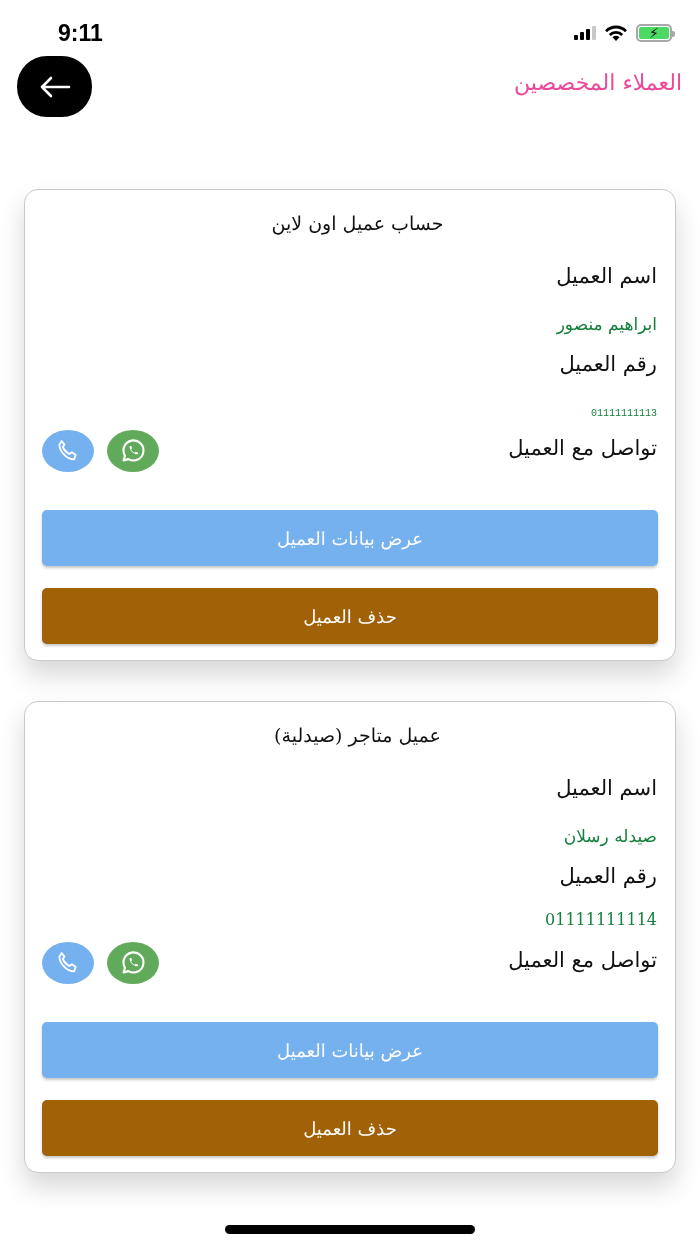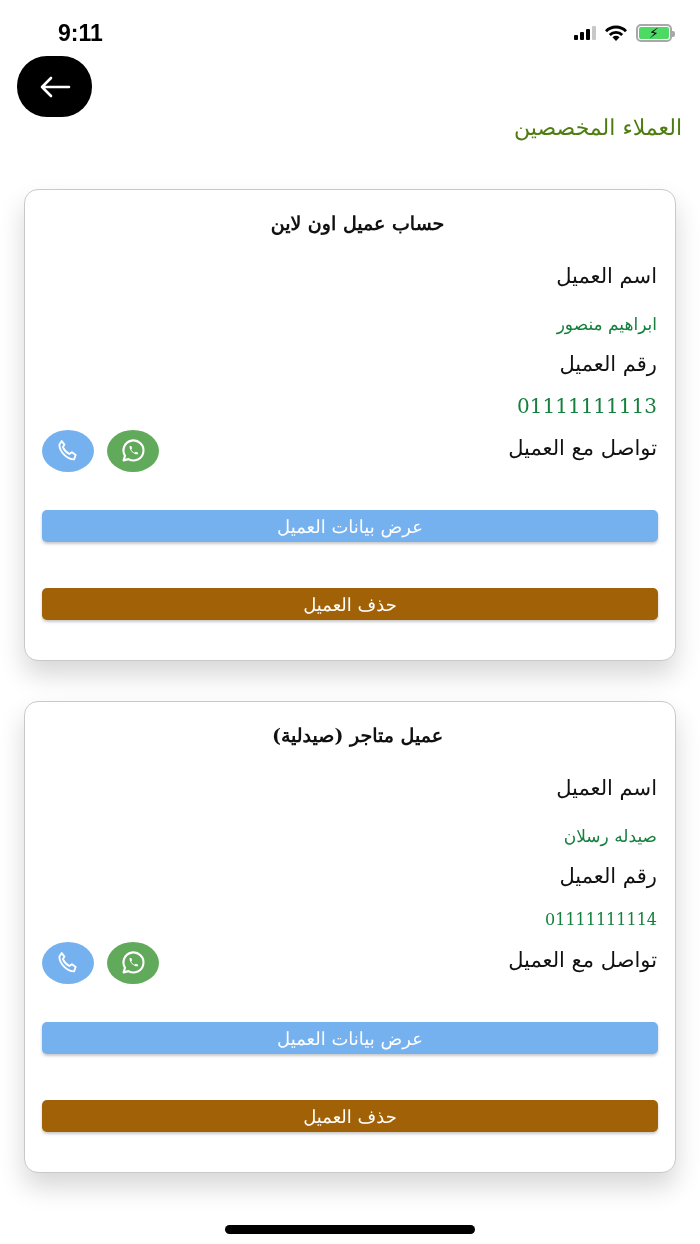--- a/index.html
+++ b/index.html
@@ -36,56 +36,56 @@
 
   .header { position: absolute; top: 56px; left: 0; width: 700px; height: 62px; }
   .back-button {
     position: absolute; left: 17px; top: 0; width: 75px; height: 61px;
     background: #000; border-radius: 30px;
     display: flex; align-items: center; justify-content: center;
     cursor: pointer;
   }
   .page-title {
     position: absolute; right: 18px; top: 14px;
-    font-size: 22px; color: #4d7c0f; direction: rtl; margin-top: 45px;
+    font-size: 22px; color: #ec4899; direction: rtl;
   }
 
   .list { position: absolute; top: 189px; left: 24px; width: 652px; }
   .card {
     background: #fff;
     border: 1px solid #c9c9c9;
     border-radius: 14px;
     box-shadow: 0 14px 26px rgba(0,0,0,0.16);
     height: 472px;
     position: relative;
     margin-bottom: 40px;
     direction: rtl;
   }
   .card-title {
     position: absolute; top: 22px; left: 0; right: 0; text-align: center;
-    font-size: 19px; font-weight: bold; color: #111; margin-left: 15px;
+    font-size: 19px; font-weight: normal; color: #111; margin-left: 15px;
   }
   .field-label {
     position: absolute; right: 18px; font-size: 21px; font-weight: normal; color: #111;
   }
   .field-value {
     position: absolute; right: 18px; font-size: 17px; color: #15803d;
   }
   .contact-icons {
     position: absolute; left: 17px; top: 240px; display: flex; gap: 13px;
     direction: ltr;
   }
   .circle-btn {
     width: 52px; height: 42px; border-radius: 50%;
     display: flex; align-items: center; justify-content: center; cursor: pointer;
   }
   .phone-btn { background: #76b1ef; }
   .wa-btn { background: #62aa5b; }
   .action-button {
-    position: absolute; left: 17px; right: 17px; height: 32px; border-radius: 5px;
+    position: absolute; left: 17px; right: 17px; height: 56px; border-radius: 5px;
     display: flex; align-items: center; justify-content: center;
     color: #fff; font-size: 18px; cursor: pointer;
     box-shadow: 0 2px 3px rgba(0,0,0,0.22);
   }
   .view-btn { background: #76b1ef; top: 320px; }
   .delete-btn { background: #a16207; top: 398px; }
 
   .home-indicator {
     position: absolute; left: 225px; top: 1225px; width: 250px; height: 9px;
     background: #000; border-radius: 5px;
@@ -126,21 +126,21 @@
   <div class="page-title">العملاء المخصصين</div>
 </div>
 
 <div class="list">
 
   <div class="card">
     <div class="card-title">حساب عميل اون لاين</div>
     <div class="field-label" style="top:74px">اسم العميل</div>
     <div class="field-value" style="top:124px">ابراهيم منصور</div>
     <div class="field-label" style="top:162px">رقم العميل</div>
-    <div class="field-value" style="top:204px; font-size:20px;">01111111113</div>
+    <div class="field-value" style="top:218px; font-size:10px;font-family:Liberation Mono, monospace;">01111111113</div>
     <div class="field-label" style="top:246px">تواصل مع العميل</div>
     <div class="contact-icons">
       <div class="circle-btn phone-btn">
         <svg width="28" height="28" viewBox="0 0 24 24">
           <path d="M6.6 3.5 L9 6.5 L7.6 8.6 C8.6 11 10.6 13.2 13.2 14.6 L15.4 13 L18.6 15.4 L17.2 19.2 C11 19 4.8 12.6 4.6 6.6 Z" fill="none" stroke="#fff" stroke-width="1.6" stroke-linejoin="round"></path>
         </svg>
       </div>
       <div class="circle-btn wa-btn">
         <svg width="30" height="30" viewBox="0 0 24 24">
           <path d="M4.5 19.5 L5.6 15.8 A8 8 0 1 1 8.4 18.5 Z" fill="none" stroke="#fff" stroke-width="1.7" stroke-linejoin="round"></path>

